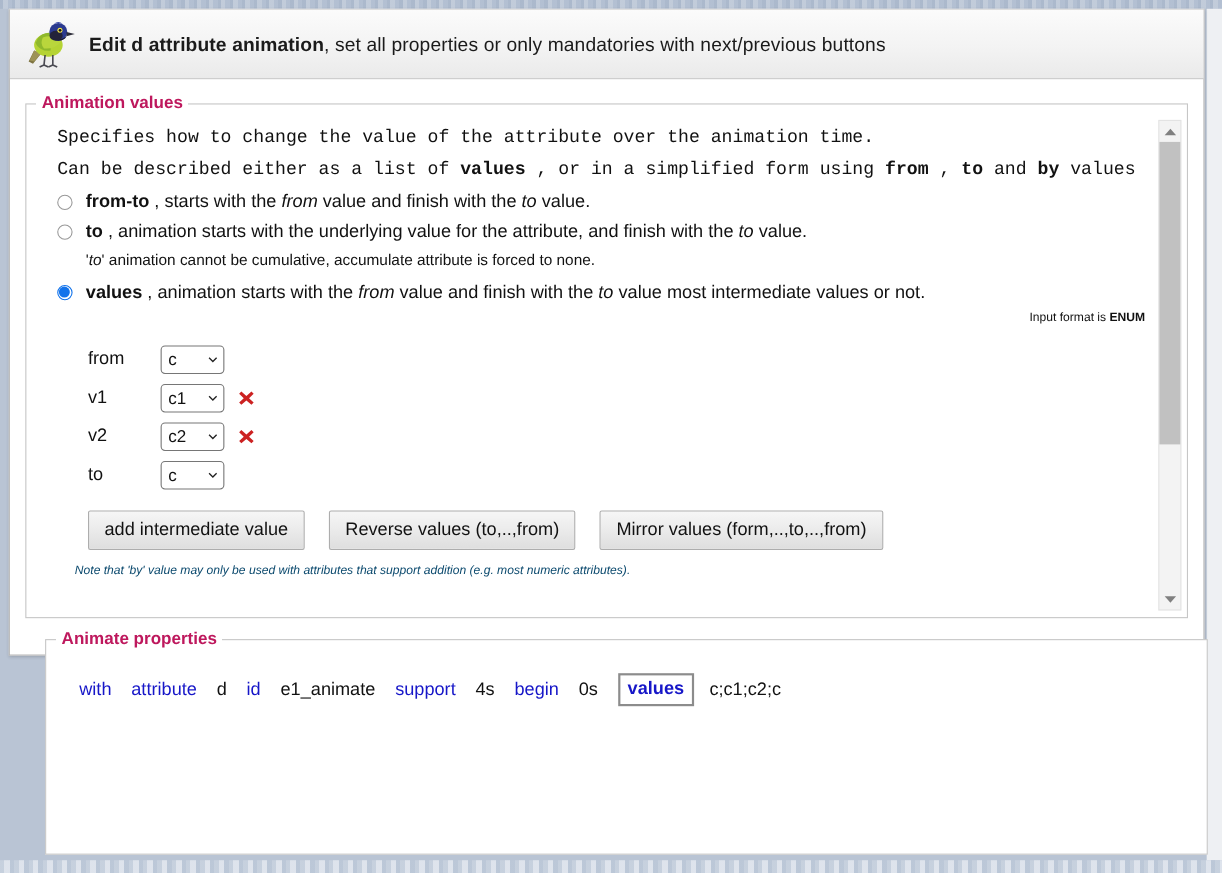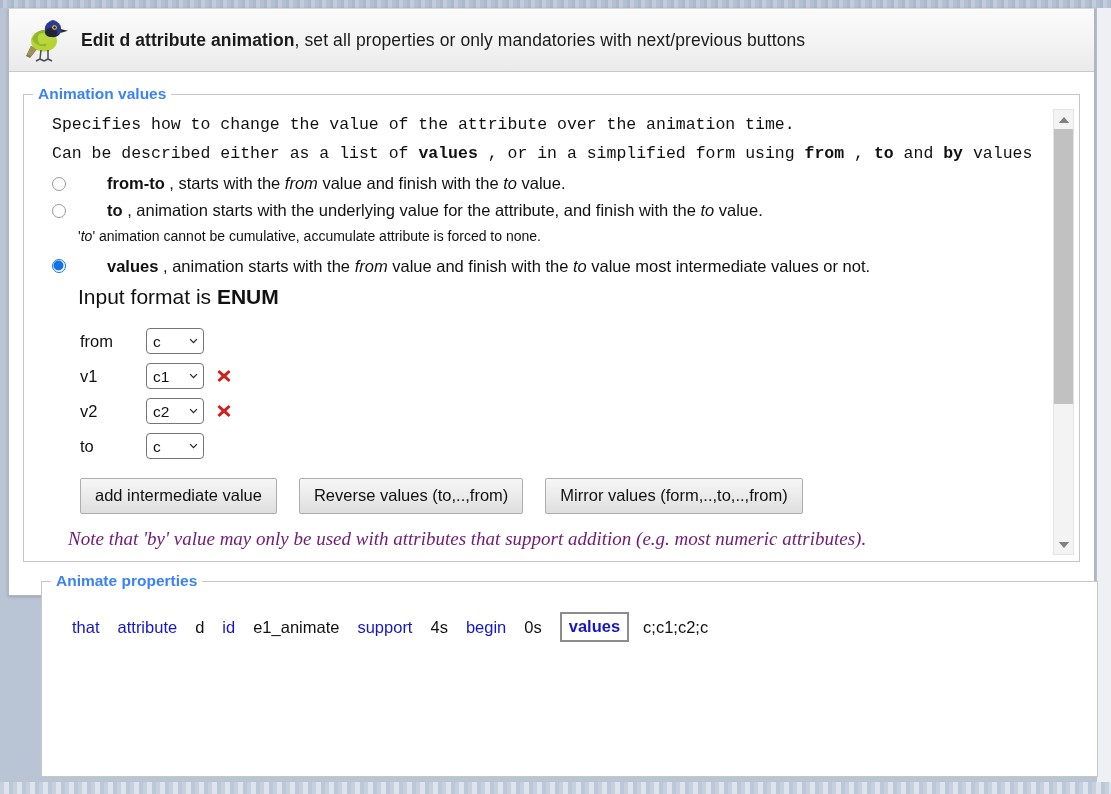--- a/index.html
+++ b/index.html
@@ -75,21 +75,21 @@
 
   fieldset {
     margin: 0;
     border: 1px solid #c6c6c6;
     padding: 0;
     background: #fff;
   }
   legend {
     font-size: 15.5px;
     font-weight: bold;
-    color: #3b82f6;
+    color: #be185d;
     padding: 0 5px;
     margin-left: 9px;
   }
 
   
   #fs-animation-values {
     position: absolute;
     left: 14px; top: 13px;
     width: 1057px; height: 477px;
   }
@@ -111,21 +111,20 @@
   }
   .av-line { margin: 0 0 6px 0; white-space: nowrap; font-family: Liberation Mono, monospace; }
   .b { font-weight: bold; }
   .i { font-style: italic; }
 
   .radio-row {
     display: flex;
     align-items: center;
     white-space: nowrap;
     margin-bottom: 4px;
-    gap: 29px;
   }
   .radio {
     width: 14px; height: 14px;
     border-radius: 50%;
     border: 1.6px solid #999;
     background: #fff;
     flex: 0 0 14px;
     margin-right: 12px;
     position: relative;
     cursor: pointer;
@@ -144,22 +143,23 @@
     box-shadow: 0 0 0 1.5px #1273eb;
   }
   .radio-label { font-size: 16.5px; }
   .sub-note {
     margin: 2px 0 8px 26px;
     font-size: 14px;
     white-space: nowrap;
   }
   .indent-note {
     margin: 4px 0 10px 26px;
-    font-size: 21px;
-    white-space: nowrap;
+    font-size: 11px;
+    white-space: nowrap;
+    text-align: right;
   }
 
   
   #value-rows { margin: 12px 0 0 28px; }
   .value-row {
     display: flex;
     align-items: center;
     height: 35px;
   }
   .value-row .vlabel {
@@ -211,25 +211,24 @@
     padding: 7px 14px 8px;
     cursor: pointer;
     white-space: nowrap;
   }
   button.gbtn:disabled {
     color: #a8a8a8;
     cursor: default;
   }
   #av-footer-note {
     margin: 12px 0 0 16px;
-    font-size: 19px;
+    font-size: 11px;
     font-style: italic;
-    color: #701a75;
-    white-space: nowrap;
-    font-family: Liberation Serif, serif;
+    color: #0c4a6e;
+    white-space: nowrap;
   }
 
   
   #av-scrollbar {
     position: absolute;
     right: 5px; top: 6px;
     width: 21px; bottom: 6px;
     background: #f3f3f3;
     border: 1px solid #e3e3e3;
     cursor: pointer;
@@ -432,21 +431,21 @@
               </svg>
           </div>
         </div>
 
       </div>
     </fieldset>
 
     <fieldset id="fs-animate-properties">
       <legend>Animate properties</legend>
       <div id="ap-row">
-        <span class="ap-key">that</span>
+        <span class="ap-key">with</span>
         <span class="ap-key">attribute</span>
         <span class="ap-val">d</span>
         <span class="ap-key">id</span>
         <span class="ap-val">e1_animate</span>
         <span class="ap-key">support</span>
         <span class="ap-val">4s</span>
         <span class="ap-key">begin</span>
         <span class="ap-val">0s</span>
         <span class="ap-key boxed">values</span>
         <span class="ap-val">c;c1;c2;c</span>

